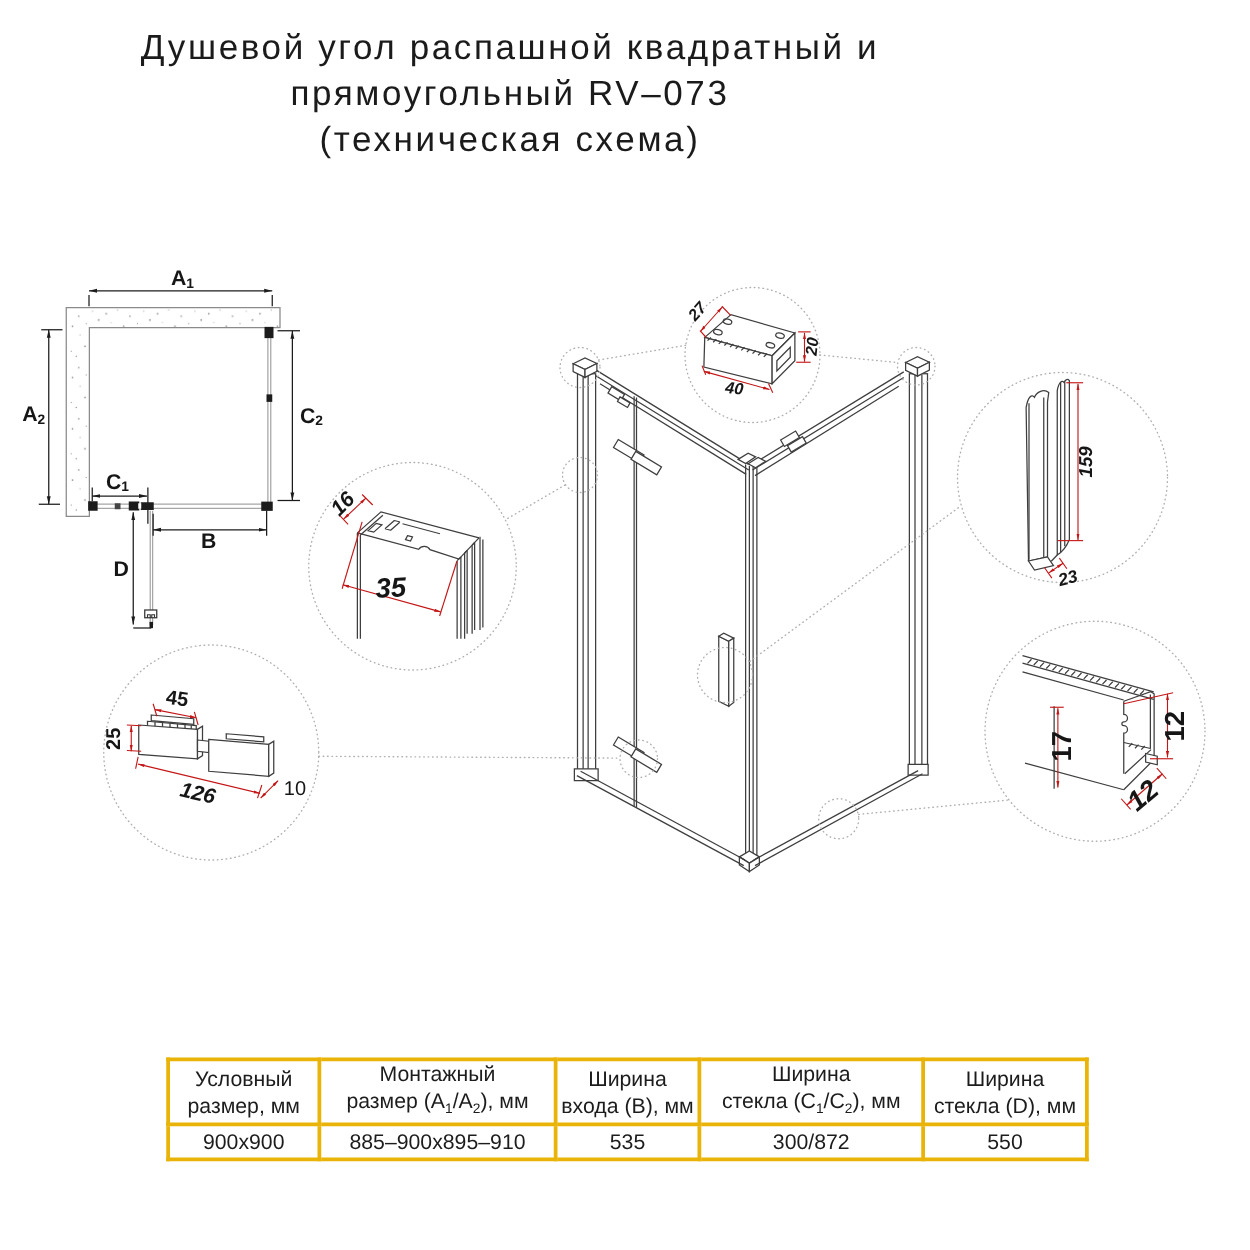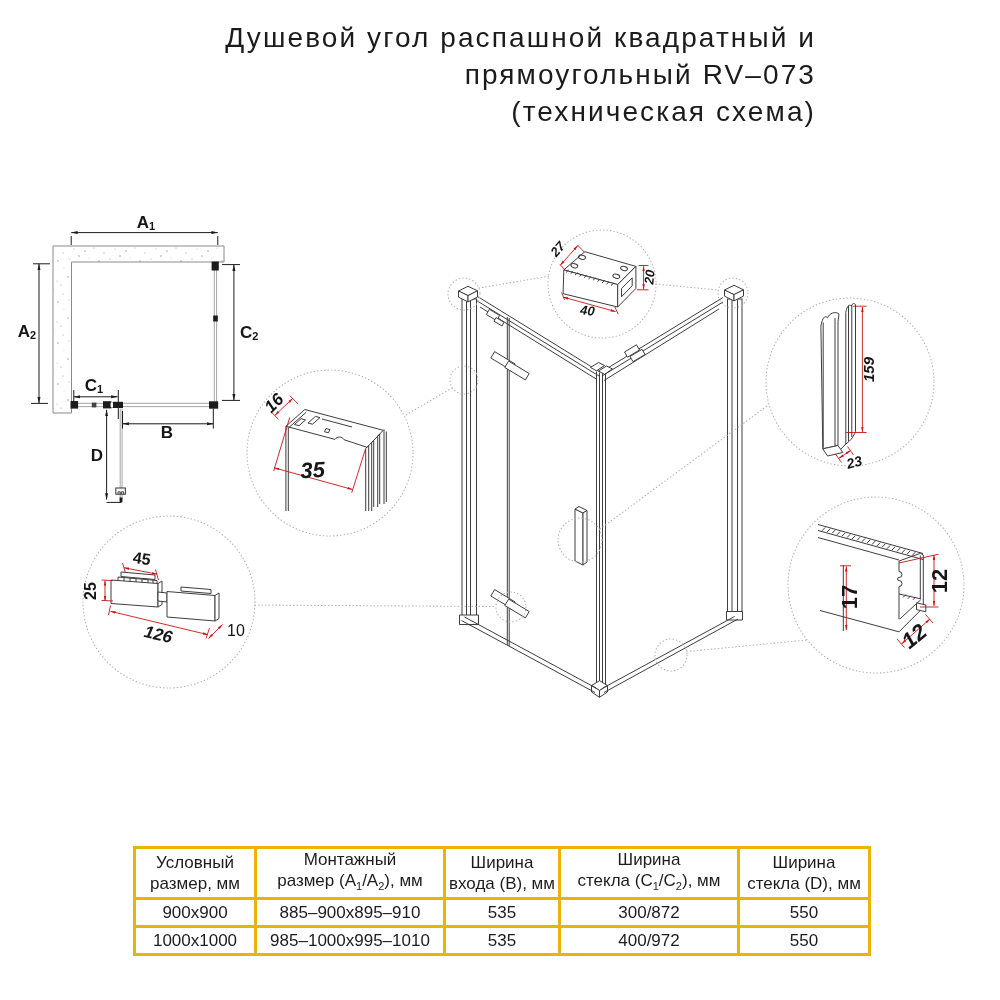--- a/index.html
+++ b/index.html
@@ -1,16 +1,16 @@
 <!DOCTYPE html>
 <html><head><meta charset="utf-8">
 <style>
 html,body{margin:0;padding:0}
 body{width:1000px;height:1000px;font-family:"Liberation Sans",sans-serif;background:#fff;position:relative;overflow:hidden}
-.title{position:absolute;top:19px;left:0;width:816px;text-align:right;font-size:28px;color:#1b1b1b;line-height:37px;letter-spacing:2.1px}
+.title{position:absolute;top:19px;left:0;width:816px;text-align:center;font-size:28px;color:#1b1b1b;line-height:37px;letter-spacing:2.1px}
 #tbl{position:absolute;left:133px;top:846px;width:735px;border-collapse:collapse;table-layout:fixed;font-size:17px;color:#1c1c1c;text-align:center}
 #tbl td{border:3px solid #eab308;padding:0;font-weight:normal;line-height:21px}
 #tbl .h{height:44px}
 #tbl .d{height:28px}
 sub{font-size:11px}
 svg{position:absolute;left:0;top:0}
 .k{stroke:#1c1c1c;stroke-width:1;fill:none}
 .g{stroke:#a6a6a6;stroke-width:1;fill:none}
 .w{stroke:#3e3e3e;stroke-width:1;fill:#fff}
 .l{stroke:#3e3e3e;stroke-width:1;fill:none}
@@ -37,27 +37,20 @@
         <td>Монтажный<br>размер (A<sub>1</sub>/A<sub>2</sub>), мм</td>
         <td>Ширина<br>входа (B), мм</td>
         <td>Ширина<br>стекла (C<sub>1</sub>/C<sub>2</sub>), мм</td>
         <td>Ширина<br>стекла (D), мм</td>
       </tr>
 <tr class="d">
         <td>900х900</td>
         <td>885–900х895–910</td>
         <td>535</td>
         <td>300/872</td>
-        <td>550</td>
-      </tr>
-<tr class="d">
-        <td>1000х1000</td>
-        <td>985–1000х995–1010</td>
-        <td>535</td>
-        <td>400/972</td>
         <td>550</td>
       </tr>
 </tbody>
   </table>
 <svg width="1000" height="1000" viewBox="0 0 1000 1000">
 <defs>
 <marker id="ab" viewBox="0 0 9 5" refX="8.8" refY="2.5" markerWidth="6.6" markerHeight="3.7" orient="auto-start-reverse">
         <path d="M9,2.5 L0,0.4 L0,4.6 Z" fill="#1c1c1c"></path>
       </marker>
 <marker id="ar" viewBox="0 0 9 5" refX="8.8" refY="2.5" markerWidth="5.8" markerHeight="3.3" orient="auto-start-reverse">

